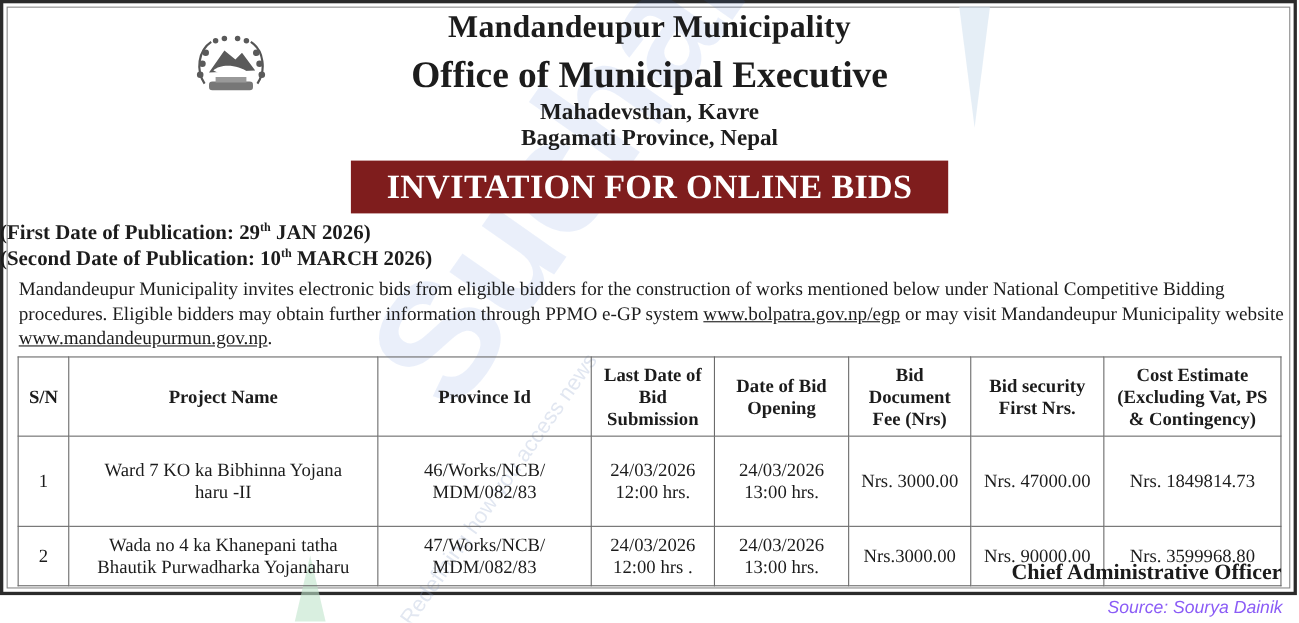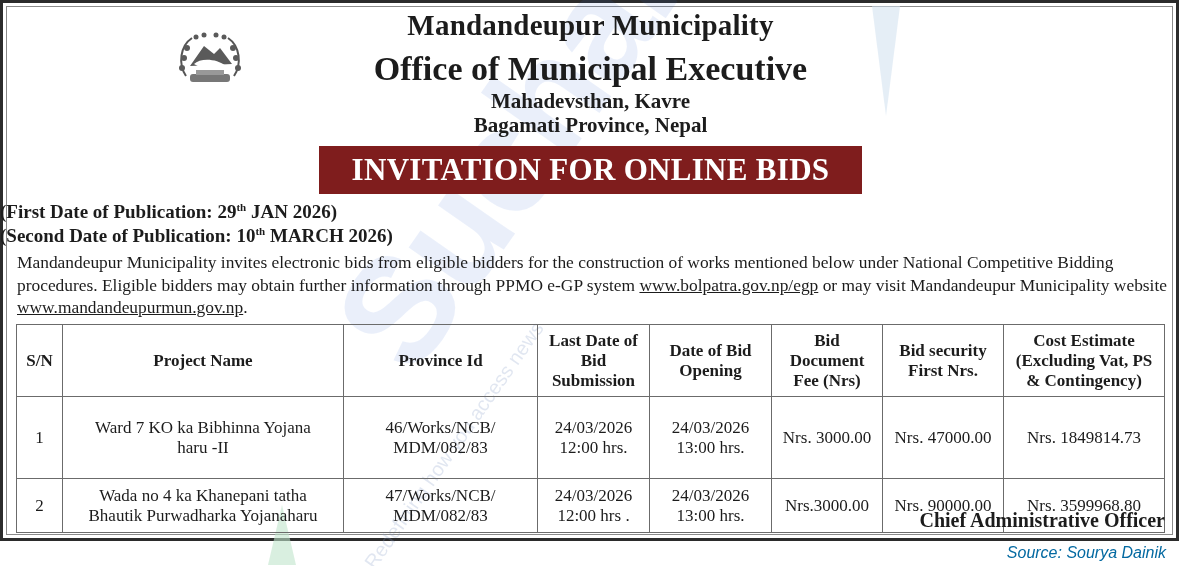--- a/index.html
+++ b/index.html
@@ -37,21 +37,21 @@
   .para { position:absolute; left:17px; top:251px; width:1150px; font-size:17.4px; line-height:22.5px;
           text-align:left;font-family:Liberation Serif, serif; }
   .para a { color:#1c1c1c; text-decoration:underline; }
   table.bids { position:absolute; left:16px; top:324px; border-collapse:collapse; font-size:17px; }
   table.bids th, table.bids td { border:1px solid #6b6b6b; text-align:center; vertical-align:middle;
            padding:0 4px; line-height:20px; }
   table.bids th { font-weight:bold; height:71px; }
   table.bids td { height:53px; }
   .signature { position:absolute; right:16px; top:509px; font-weight:bold; font-size:20px; }
   .source { position:absolute; right:15px; top:544px; font-family:"Liberation Sans", sans-serif;
-            font-style:italic; font-size:16px; color:#0369a1;text-align:center; }
+            font-style:italic; font-size:16px; color:#8b5cf6;text-align:center; }
 </style>
 </head>
 <body>
 
 <div class="frame">
   <div class="frame-inner"></div>
 </div>
 
 <div class="watermark">
   <div class="wm-tri1"></div>

